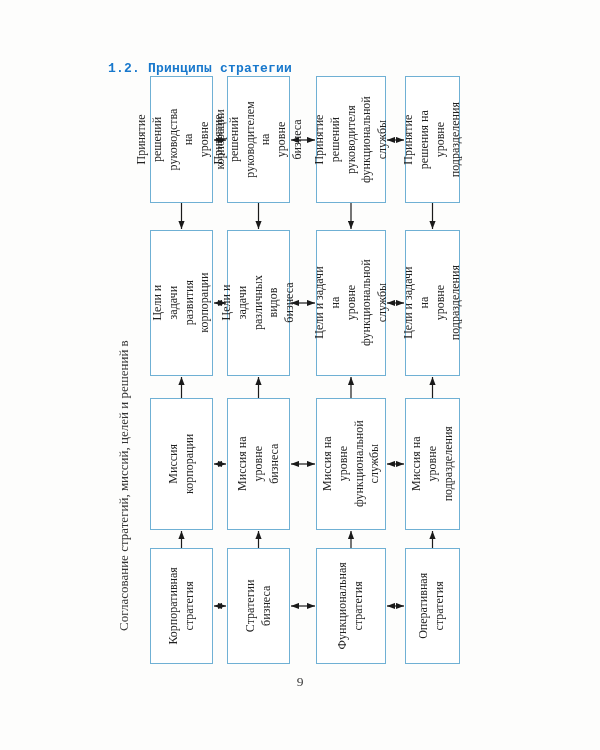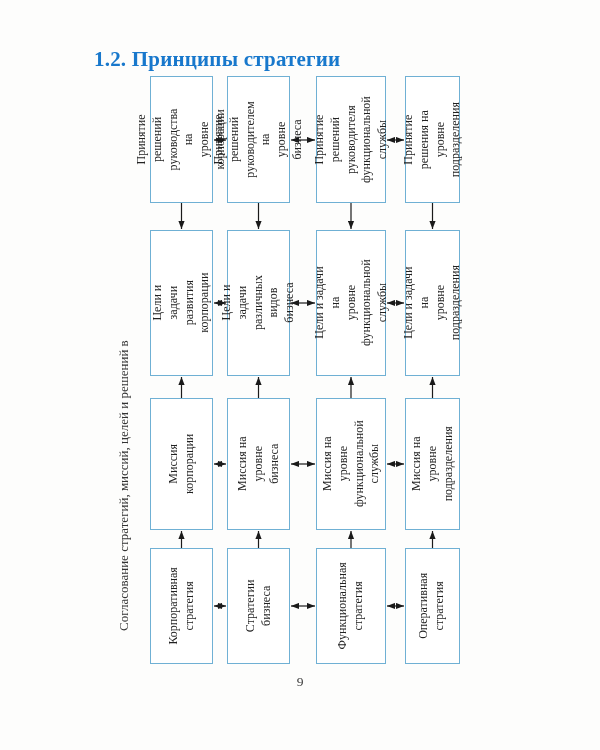--- a/index.html
+++ b/index.html
@@ -12,23 +12,23 @@
   }
   html,body{margin:0;padding:0;}
   body{
     width:600px;height:750px;
     background:var(--bg);
     font-family:"Liberation Serif", serif;
     overflow:hidden;
   }
   .page{position:relative;width:600px;height:750px;}
   .title{
-    position:absolute;left:94px;top:47px;margin:0;
-    font-family:Liberation Serif, serif;
-    font-size:21px;font-weight:bold;color:var(--title);
+    position:absolute;left:94px;top:47px;margin:14px;
+    font-family:Liberation Mono, monospace;
+    font-size:13px;font-weight:bold;color:var(--title);
     letter-spacing:0.2px;
   }
   
   .box{
     position:absolute;
     border:1.5px solid var(--box_border);
     background:var(--box_fill);
     display:flex;align-items:center;justify-content:center;
     box-sizing:border-box;
   }

